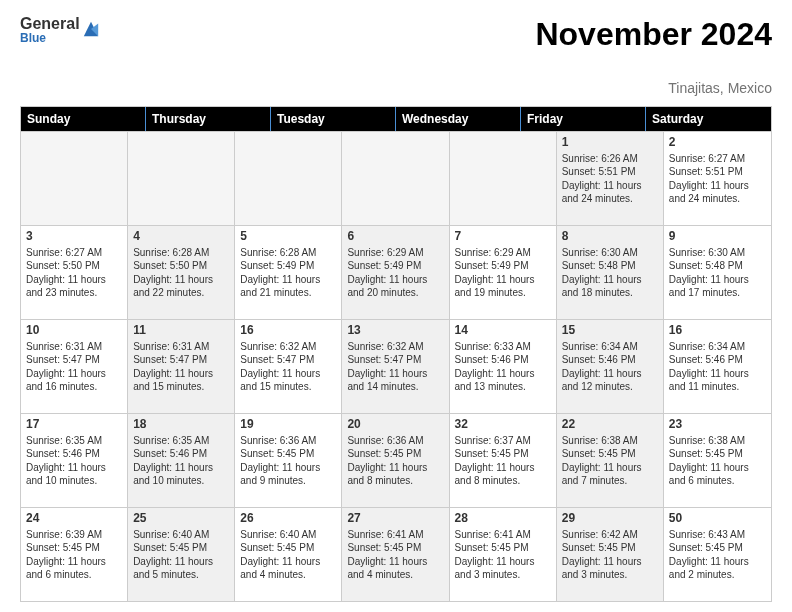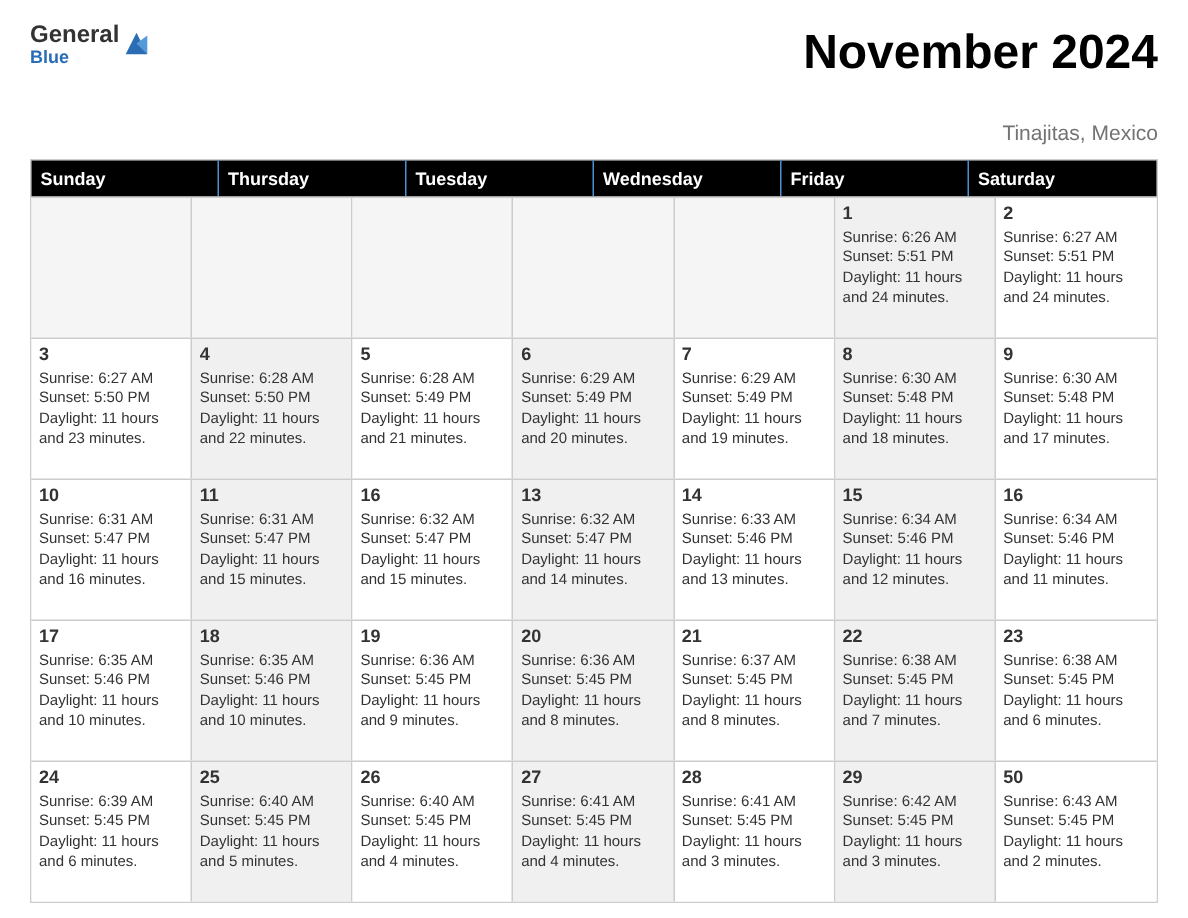--- a/index.html
+++ b/index.html
@@ -233,21 +233,21 @@
           </div>
           <div class="cal-cell">
             <div class="day-num">19</div>
             <div class="cell-info">Sunrise: 6:36 AM<br>Sunset: 5:45 PM<br>Daylight: 11 hours and 9 minutes.</div>
           </div>
           <div class="cal-cell shaded">
             <div class="day-num">20</div>
             <div class="cell-info">Sunrise: 6:36 AM<br>Sunset: 5:45 PM<br>Daylight: 11 hours and 8 minutes.</div>
           </div>
           <div class="cal-cell">
-            <div class="day-num">21</div>
+            <div class="day-num">32</div>
             <div class="cell-info">Sunrise: 6:37 AM<br>Sunset: 5:45 PM<br>Daylight: 11 hours and 8 minutes.</div>
           </div>
           <div class="cal-cell shaded">
             <div class="day-num">22</div>
             <div class="cell-info">Sunrise: 6:38 AM<br>Sunset: 5:45 PM<br>Daylight: 11 hours and 7 minutes.</div>
           </div>
           <div class="cal-cell">
             <div class="day-num">23</div>
             <div class="cell-info">Sunrise: 6:38 AM<br>Sunset: 5:45 PM<br>Daylight: 11 hours and 6 minutes.</div>
           </div>

